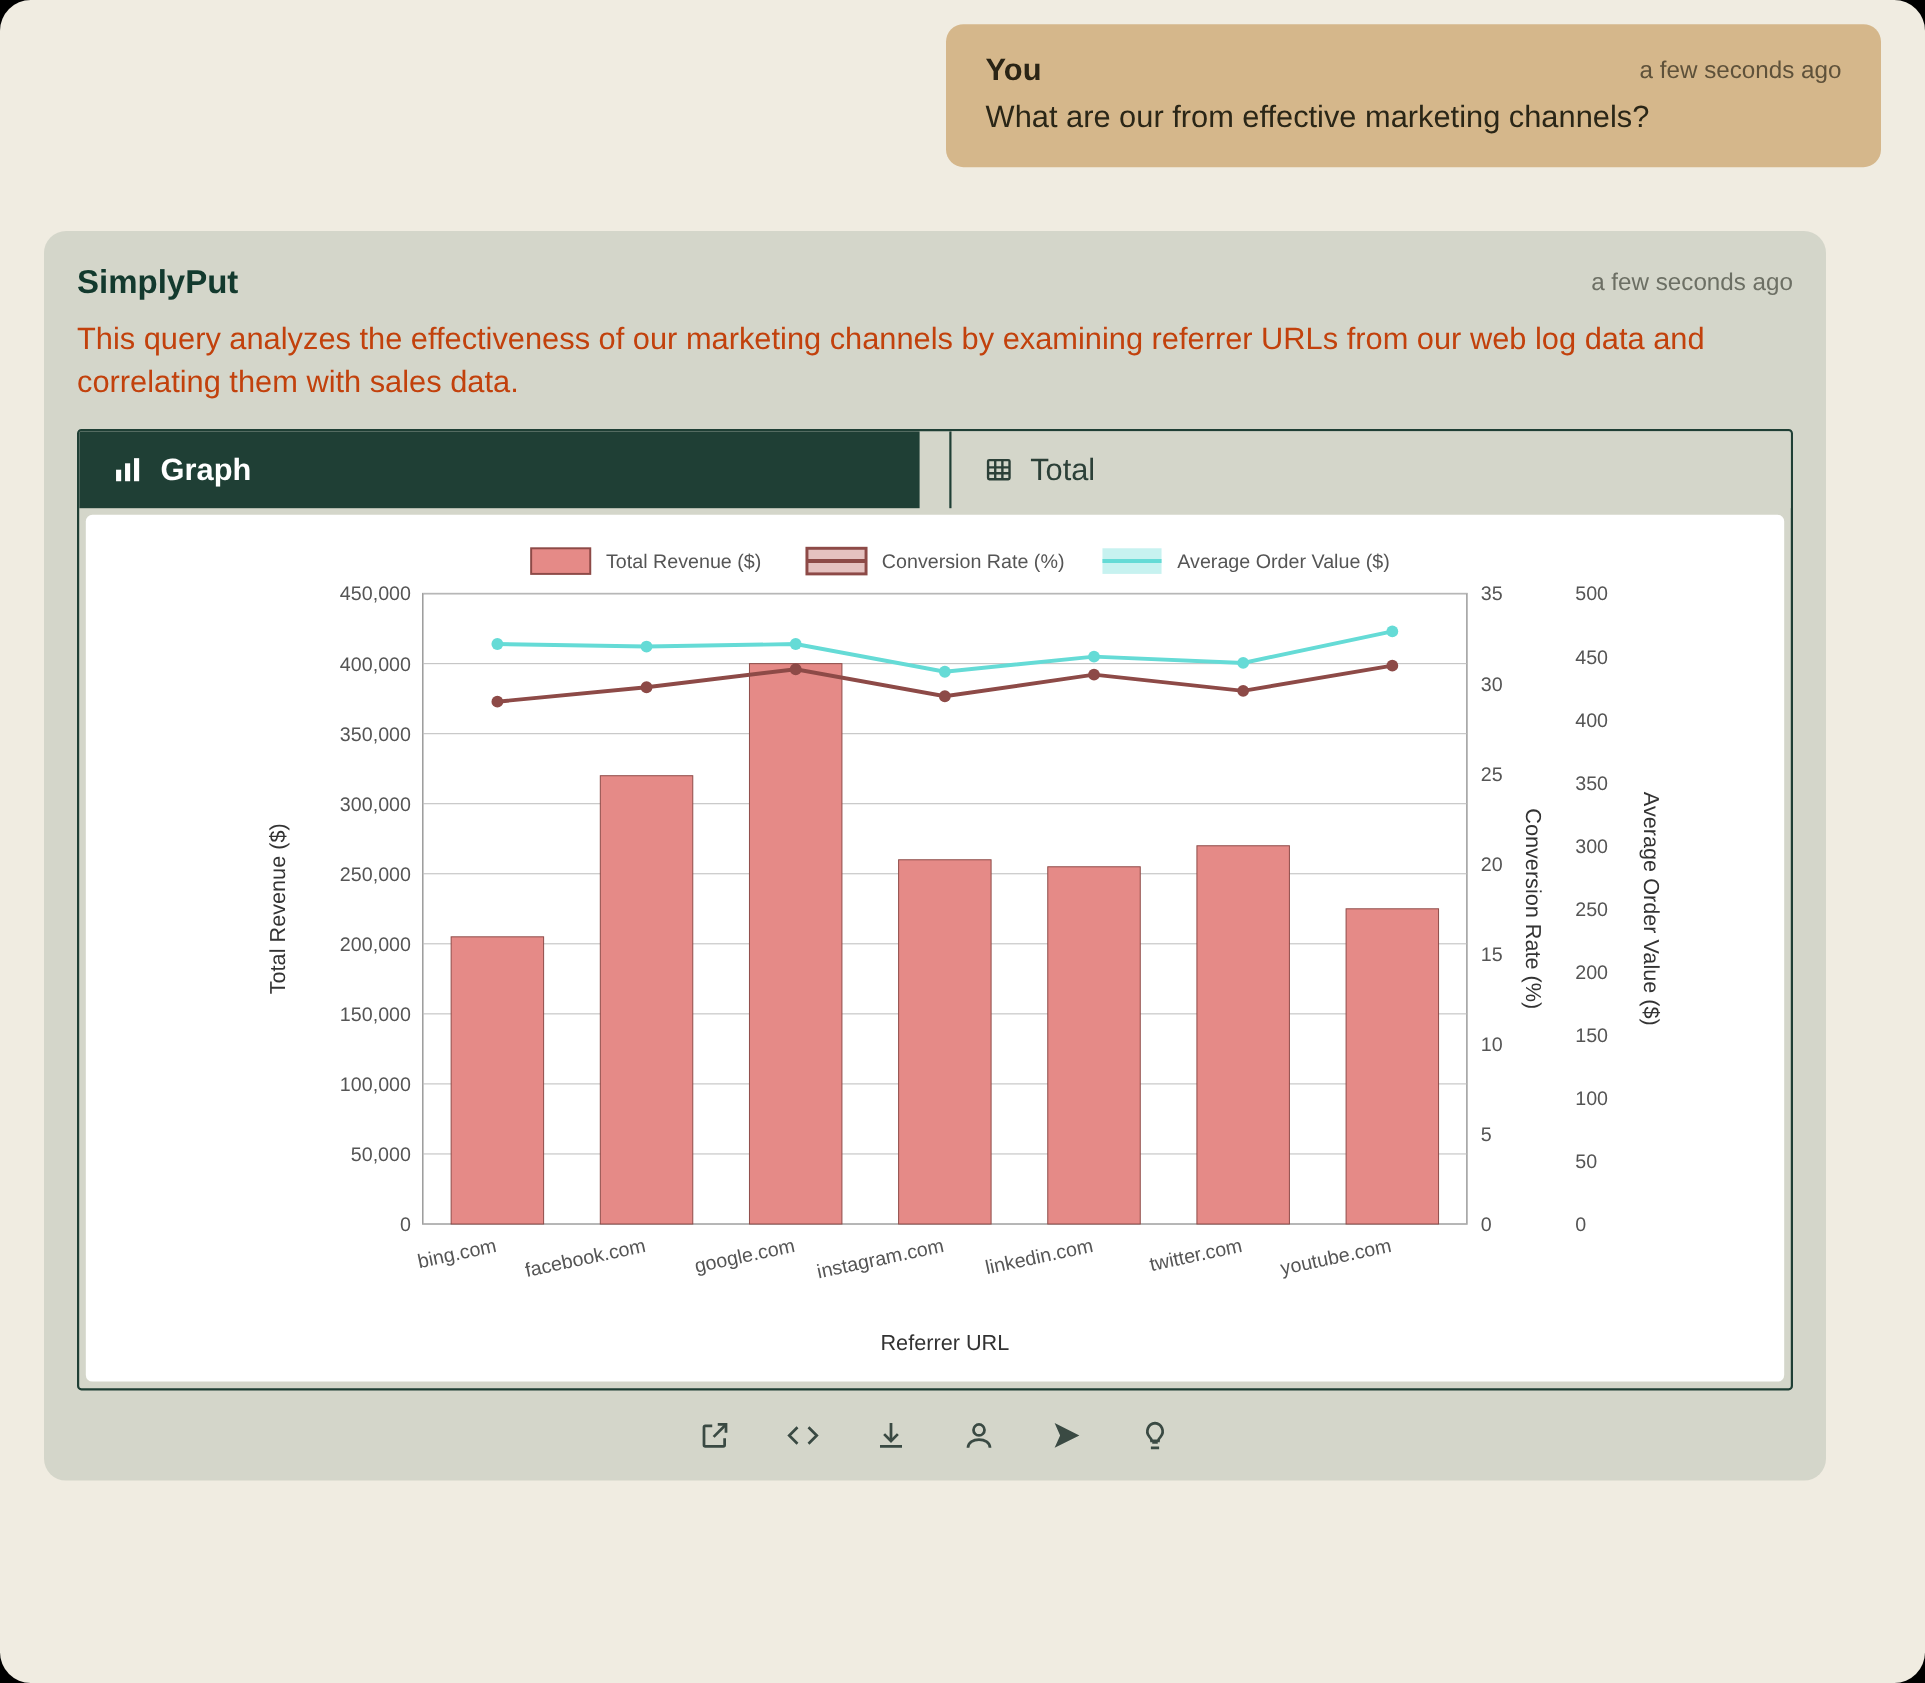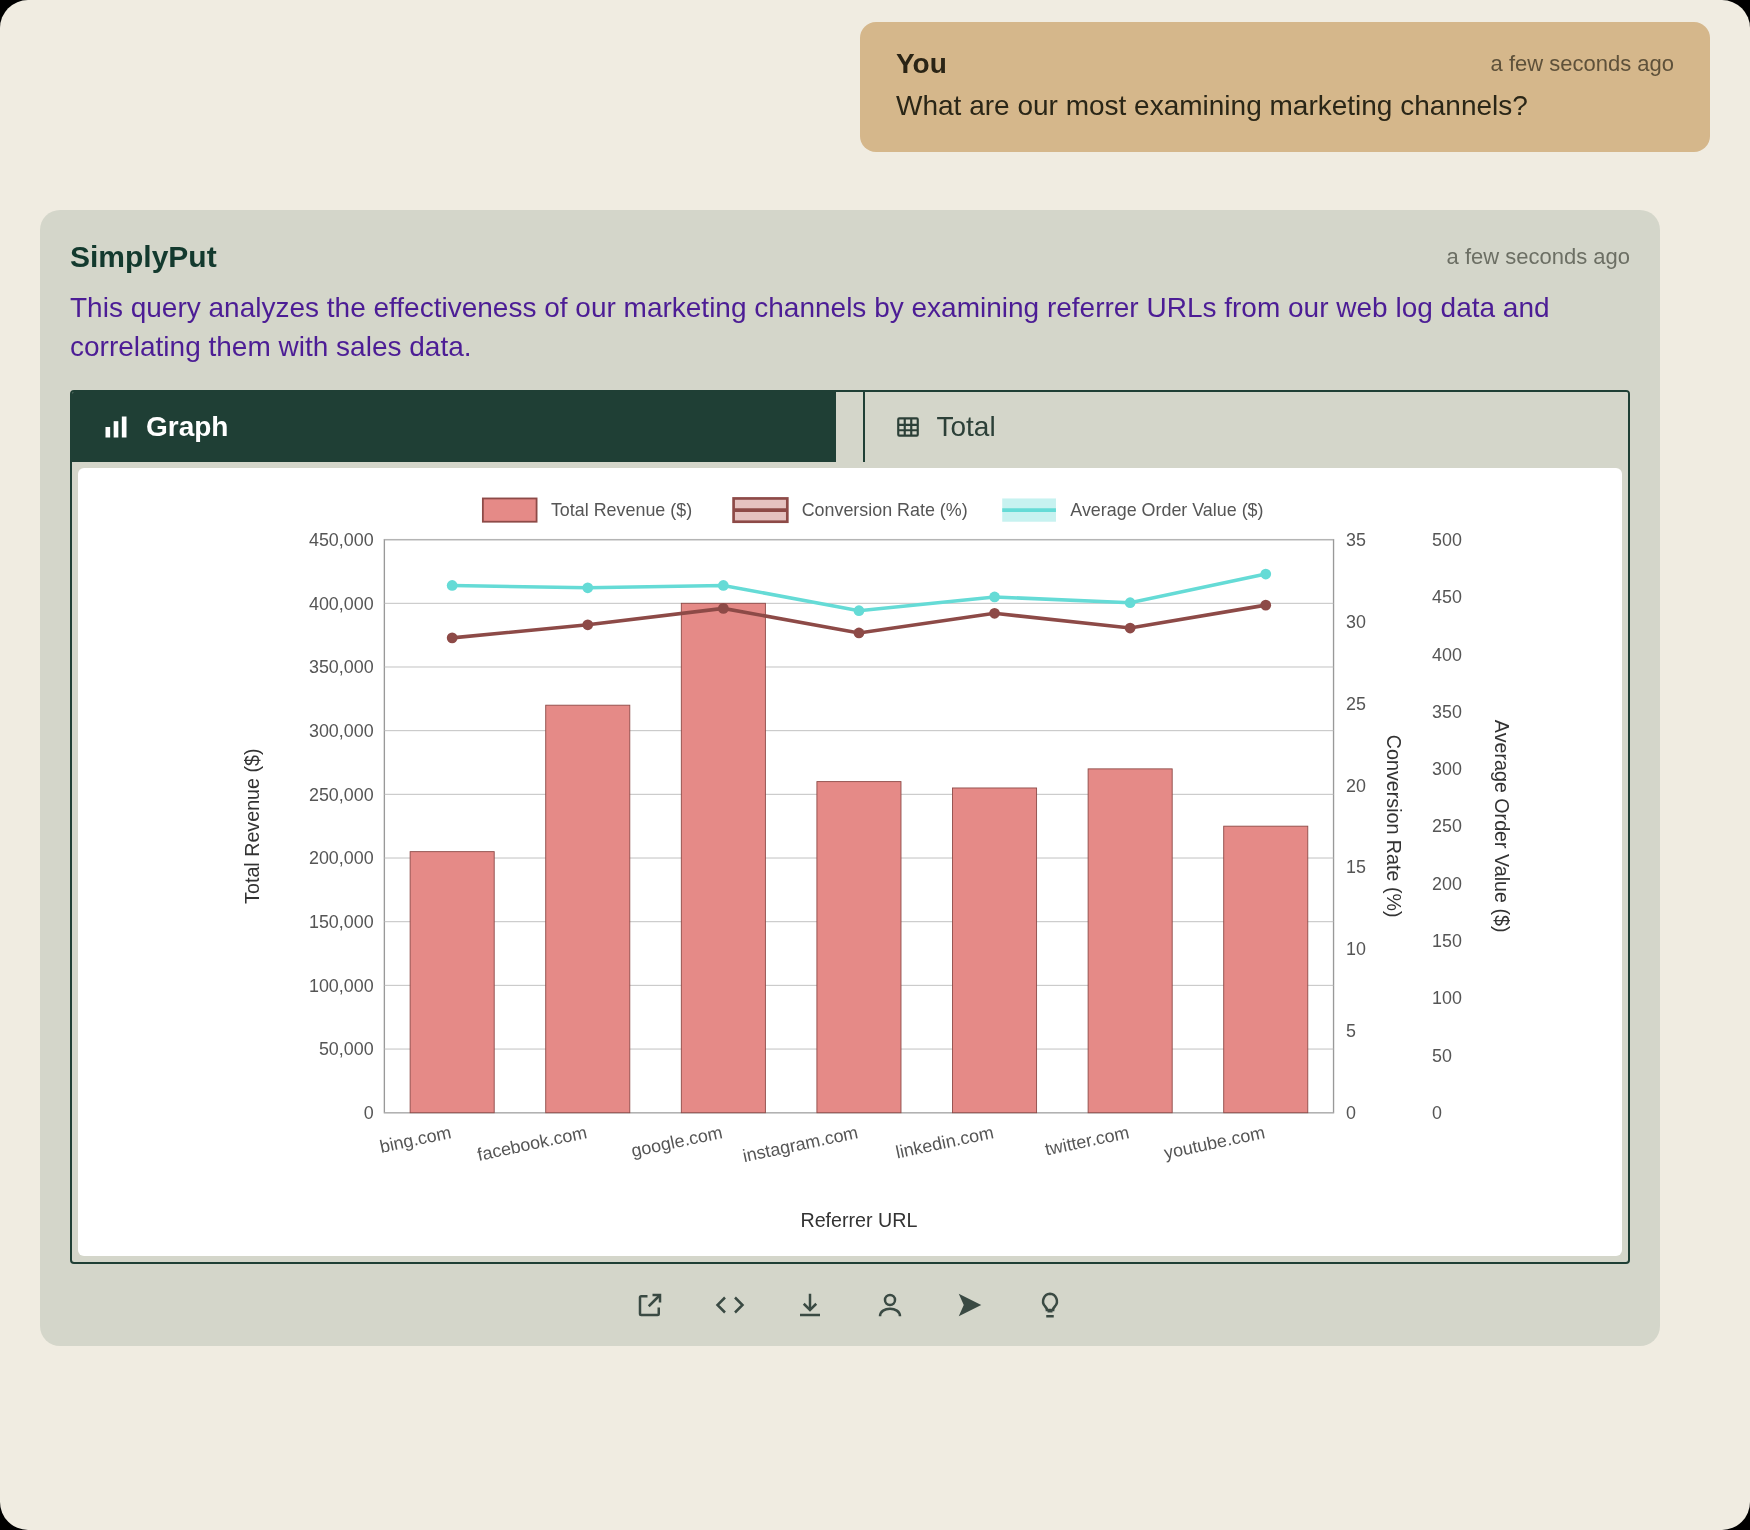--- a/index.html
+++ b/index.html
@@ -34,21 +34,21 @@
   .assistant-card {
     position:absolute;
     top: 210px; left: 40px; right: 90px;
     background:#d4d6ca;
     border-radius: 20px;
     padding: 30px 30px 24px 30px;
   }
   .asst-head { display:flex; justify-content:space-between; align-items:center; margin-bottom:14px;}
   .asst-sender { font-weight: 800; font-size: 30px; color:#133a2e;}
   .asst-time { font-size: 22px; color:#6c6f64;}
-  .asst-text { font-size: 28px; color:#4c1d95; line-height:1.4; margin-bottom:24px;}
+  .asst-text { font-size: 28px; color:#c2410c; line-height:1.4; margin-bottom:24px;}
   .tabs-box { border:2px solid #1f3f35; border-radius:4px; overflow:hidden; background:#d4d6ca;}
   .tabs-row { display:flex; height:70px;gap:27px; }
   .tab { flex:1; display:flex; align-items:center; gap:16px; padding-left:30px; font-size:28px; cursor:pointer;}
   .tab.active { background:#1f3f35; color:#fff; font-weight:600;}
   .tab.inactive { background:#d4d6ca; color:#2c4038; border-left:2px solid #1f3f35;}
   .tab .ico { display:inline-flex; }
   .chart-area {
     background:#fff;
     margin: 6px;
     border-radius:6px;
@@ -75,21 +75,21 @@
 </head>
 <body>
 
 <div class="app-frame">
 
   <div class="user-bubble">
     <div class="user-head">
       <span class="user-sender">You</span>
       <span class="user-time">a few seconds ago</span>
     </div>
-    <div class="user-text">What are our most examining marketing channels?</div>
+    <div class="user-text">What are our from effective marketing channels?</div>
   </div>
 
   <div class="assistant-card">
     <div class="asst-head">
       <span class="asst-sender">SimplyPut</span>
       <span class="asst-time">a few seconds ago</span>
     </div>
     <div class="asst-text">This query analyzes the effectiveness of our marketing channels by examining referrer URLs from our web log data and correlating them with sales data.</div>
 
     <div class="tabs-box">

